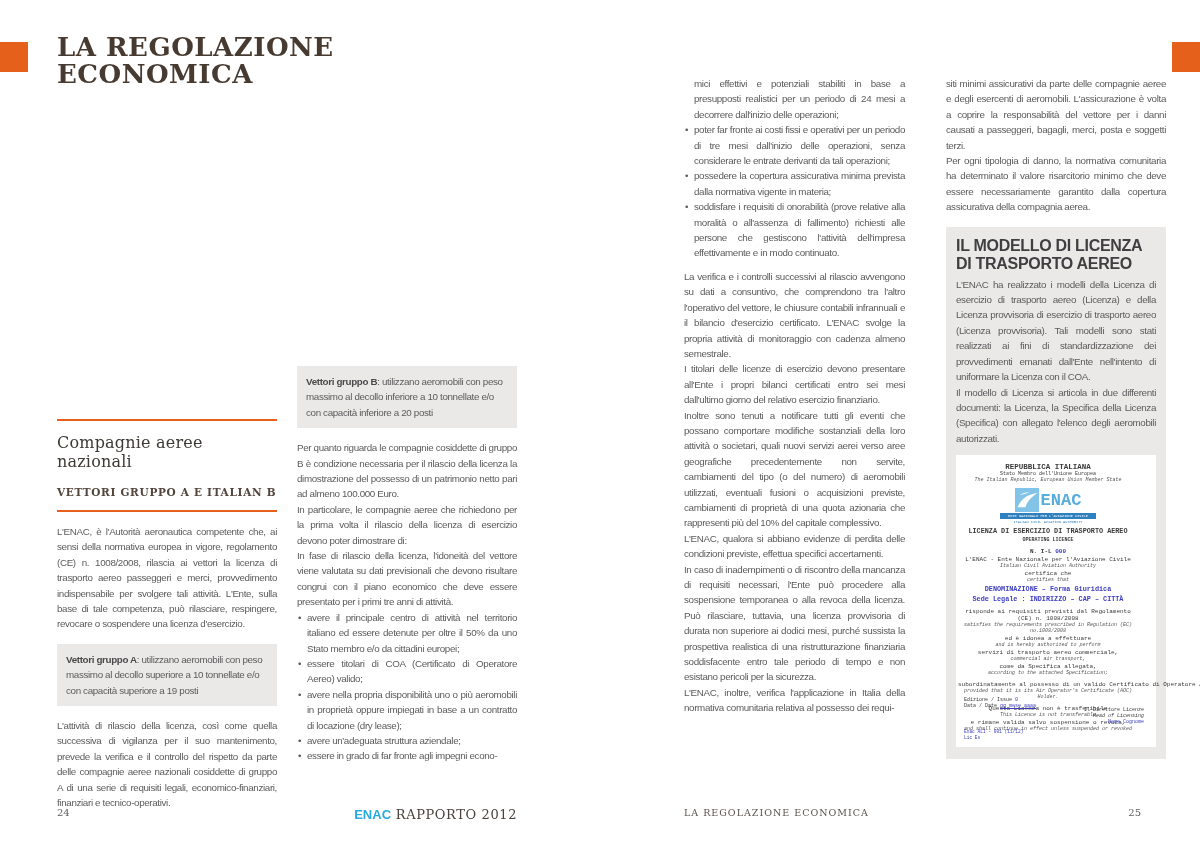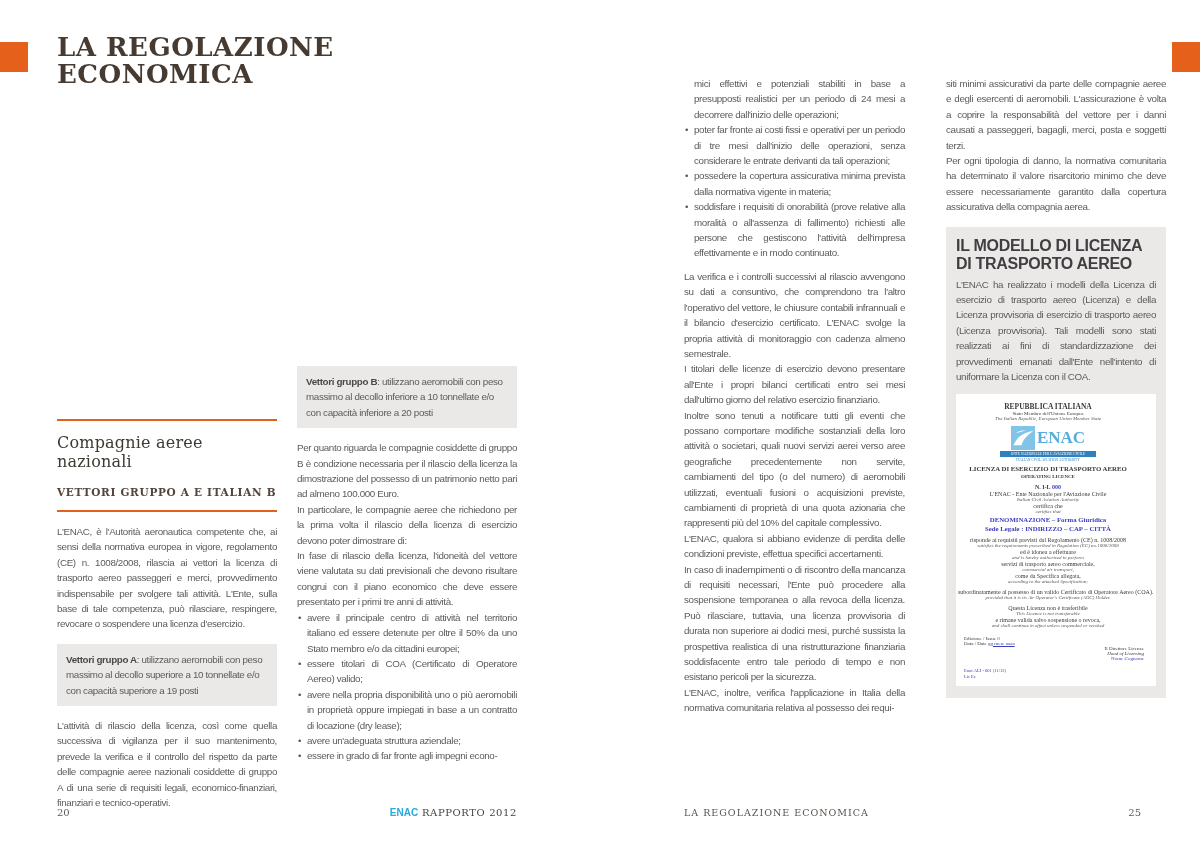--- a/index.html
+++ b/index.html
@@ -50,21 +50,21 @@
   .sidebar-title {
     font-size:16px; font-weight:bold; color:#3F3F41;
     letter-spacing:-0.3px; margin-bottom:4px;
   }
 
   
   .cert {
     background:#ffffff; margin-top:9px; height:292px;
     padding:8px 22px 4px 6px; position:relative;
     text-align:center; color:#3A3A3C; letter-spacing:0;
-    font-family:Liberation Serif, serif;
+    font-family:Liberation Mono, monospace;
   }
   .cert div { letter-spacing:0; }
   .c-h1 { font-size:7.5px; font-weight:bold; }
   .c-s  { font-size:5px; }
   .c-e  { font-size:5px; font-style:italic; color:#58585A; }
   .c-it { font-size:6px; margin-top:1px; }
   .c-itb{ font-size:6.8px; font-weight:bold; margin-top:2px; }
   .c-blue { color:#3C3DBE; }
   .c-gap { margin-top:5px; }
   .logo-wrap { margin:5px auto 3px auto; width:96px; }
@@ -76,21 +76,21 @@
     padding:1px 2px; margin-top:1px; white-space:nowrap;
   }
   .logo-sub { color:#2F80BF; font-size:3.6px; letter-spacing:0.4px; margin-top:1px; }
   .cert-bottom { position:absolute; left:8px; right:8px; bottom:6px; height:44px; font-size:5px; }
   .cb-left { position:absolute; left:0; top:0; text-align:left; }
   .cb-right { position:absolute; right:4px; top:10px; text-align:right; }
   .cb-code { position:absolute; left:0; bottom:0; text-align:left; color:#3C3DBE; font-size:4.5px; line-height:6px; }
 
   
   .footer-num { position:absolute; top:807px; font-family:"DejaVu Serif", serif; font-size:10px; color:#5C5C5E; }
-  .footer-brand { position:absolute; top:807px; left:297px; width:220px; text-align:right; font-size:10px; }
+  .footer-brand { position:absolute; top:807px; left:297px; width:220px; text-align:right; font-size:13px; }
   .footer-brand .enac { font-weight:bold; color:#29A9E1; letter-spacing:0; font-family:"Liberation Sans", sans-serif; }
   .footer-brand .rest { font-family:"DejaVu Serif", serif; color:#4A423C; letter-spacing:0.6px; }
   .footer-sec { position:absolute; top:807px; left:684px; font-family:"DejaVu Serif", serif; font-size:9.5px; letter-spacing:1px; color:#5A524C; } .mt8 { margin-top:8px; } .mt12 { margin-top:12px; }
 </style>
 </head>
 <body>
 
 <div id="canvas">
 
   <div id="corner-left" class="corner"></div>
@@ -140,20 +140,21 @@
     <p>L'ENAC, inoltre, verifica l'applicazione in Italia della normativa comunitaria relativa al possesso dei requi-</p>
   </div>
 
   <div class="col" style="left:946px; top:76px;">
     <p>siti minimi assicurativi da parte delle compagnie aeree e degli esercenti di aeromobili. L'assicurazione è volta a coprire la responsabilità del vettore per i danni causati a passeggeri, bagagli, merci, posta e soggetti terzi.</p>
     <p>Per ogni tipologia di danno, la normativa comunitaria ha determinato il valore risarcitorio minimo che deve essere necessariamente garantito dalla copertura assicurativa della compagnia aerea.</p>
 
     <div class="sidebar mt12">
       <div class="sidebar-title">IL MODELLO DI LICENZA DI TRASPORTO AEREO</div>
       <p>L'ENAC ha realizzato i modelli della Licenza di esercizio di trasporto aereo (Licenza) e della Licenza provvisoria di esercizio di trasporto aereo (Licenza provvisoria). Tali modelli sono stati realizzati ai fini di standardizzazione dei provvedimenti emanati dall'Ente nell'intento di uniformare la Licenza con il COA.</p>
+      <p>Il modello di Licenza si articola in due differenti documenti: la Licenza, la Specifica della Licenza (Specifica) con allegato l'elenco degli aeromobili autorizzati.</p>
 
       <div class="cert">
         <div class="c-h1">REPUBBLICA ITALIANA</div>
         <div class="c-s">Stato Membro dell'Unione Europea</div>
         <div class="c-e">The Italian Republic, European Union Member State</div>
 
         <div class="logo-wrap">
           <div class="logo-row">
             <div class="logo-sq">
               <svg viewBox="0 0 30 30" width="24" height="24">
@@ -209,20 +210,20 @@
           </div>
           <div class="cb-code">
             <div>Enac ALI - 001 (11/12)</div>
             <div>Lic Es</div>
           </div>
         </div>
       </div>
     </div>
   </div>
 
-  <div class="footer-num" style="left:57px;">20</div>
+  <div class="footer-num" style="left:57px;">24</div>
   <div class="footer-brand">
     <span class="enac">ENAC</span><span class="rest"> RAPPORTO 2012</span>
   </div>
   <div class="footer-sec">LA REGOLAZIONE ECONOMICA</div>
   <div class="footer-num" style="left:1121px; width:20px; text-align:right;">25</div>
 
 </div>
 
 </body></html>

